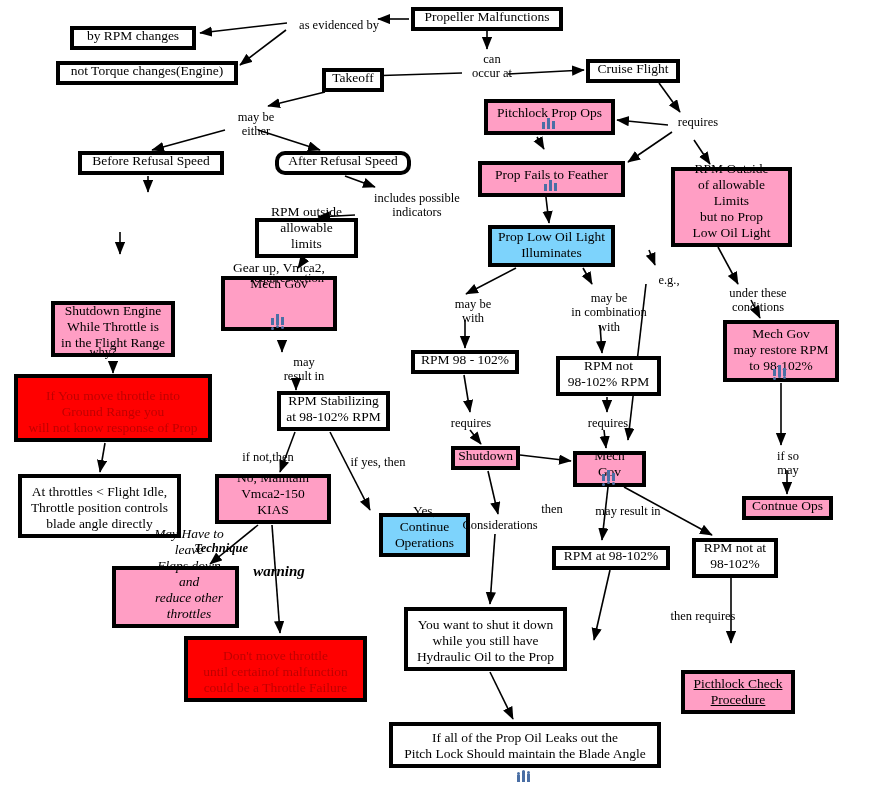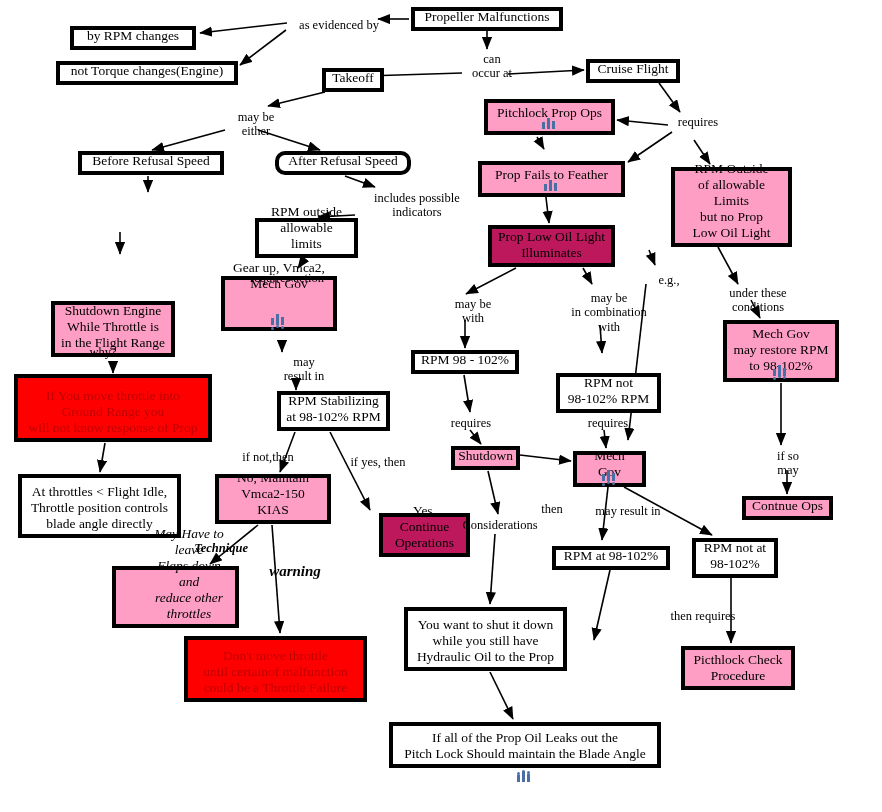--- a/index.html
+++ b/index.html
@@ -4,21 +4,21 @@
 <style>
   html,body{margin:0;padding:0;background:#ffffff;}
   body{width:882px;height:812px;font-family:"Liberation Serif",serif;position:relative;overflow:hidden;}
   #canvas{position:absolute;left:0;top:0;width:882px;height:812px;}
   svg.edges{position:absolute;left:0;top:0;width:882px;height:812px;pointer-events:none;}
   .node{position:absolute;box-sizing:border-box;border:4px solid #000000;background:#ffffff;
         text-align:center;font-size:13.5px;line-height:1.18;color:#000;
         display:flex;flex-direction:column;align-items:center;justify-content:flex-end;
         padding:2px 5px;}
   .node.pink{background:#ff9ec4;}
-  .node.yellow{background:#be185d;}
+  .node.yellow{background:#7dd3fc;}
   .node.red{background:#ff0000;color:#b00000;}
   .node.red span{color:#c00000;}
   .label{position:absolute;font-size:12.5px;color:#000;text-align:center;line-height:1.15;
          background:transparent;}
   .ital{font-style:italic;}
   .boldital{font-weight:bold;font-style:italic;font-size:15px;}
   .node .restag{margin-top:1px;}
   .icon-people{display:inline-block;width:16px;height:12px;position:relative;}
   .icon-people i{position:absolute;bottom:0;width:3px;background:#4a6fa5;display:block;}
   .icon-people i:nth-child(1){left:0;height:7px;}
@@ -184,21 +184,21 @@
     <span>Mech Gov
 may restore RPM
 to 98-102%</span>
     <span class="icon-people restag"><i></i><i></i><i></i><u></u><u></u><u></u></span>
   </div>
 
   <div class="node" style="left:411px;top:350px;width:108px;height:24px;">
     <span>RPM 98 - 102%</span>
   </div>
 
-  <div class="node" style="left:556px;top:373px;width:105px;height:40px;white-space:pre-line;">
+  <div class="node" style="left:556px;top:356px;width:105px;height:40px;white-space:pre-line;">
     <span>RPM not
 98-102% RPM</span>
   </div>
 
   <div class="node red" style="left:14px;top:374px;width:198px;height:68px;white-space:pre-line;">
     <span>If You move throttle into
 Ground Range you
 will not know response of Prop</span>
   </div>
 
@@ -263,21 +263,21 @@
 until certainof malfunction
 could be a Throttle Failure</span>
   </div>
 
   <div class="node" style="left:404px;top:607px;width:163px;height:64px;white-space:pre-line;">
     <span>You want to shut it down
 while you still have
 Hydraulic Oil to the Prop</span>
   </div>
 
-  <div class="node pink" style="left:681px;top:646px;width:114px;height:44px;white-space:pre-line;">
+  <div class="node pink" style="left:681px;top:670px;width:114px;height:44px;white-space:pre-line;text-decoration:underline;">
     <span>Picthlock Check
 Procedure</span>
   </div>
 
   <div class="node" style="left:389px;top:722px;width:272px;height:46px;white-space:pre-line;">
     <span>If all of the Prop Oil Leaks out the
 Pitch Lock Should maintain the Blade Angle</span>
   </div>
   <span class="icon-people" style="position:absolute;left:517px;top:770px;">
       <i></i>
@@ -311,16 +311,16 @@
   <div class="label" style="left:766px;top:449px;width:44px;white-space:pre-line;">if so
 may</div>
   <div class="label" style="left:441px;top:416px;width:60px;white-space:pre-line;">requires</div>
   <div class="label" style="left:578px;top:416px;width:60px;white-space:pre-line;">requires</div>
   <div class="label" style="left:232px;top:450px;width:72px;white-space:pre-line;">if not,then</div>
   <div class="label" style="left:341px;top:455px;width:74px;white-space:pre-line;">if yes, then</div>
   <div class="label" style="left:534px;top:502px;width:36px;white-space:pre-line;">then</div>
   <div class="label" style="left:585px;top:504px;width:86px;white-space:pre-line;">may result in</div>
   <div class="label" style="left:452px;top:518px;width:96px;white-space:pre-line;">Considerations</div>
   <div class="label ital" style="left:174px;top:541px;width:74px;font-style:italic;font-weight:bold;text-align:right;">Technique</div>
-  <div class="label boldital" style="left:254px;top:563px;width:82px;text-align:center;">warning</div>
+  <div class="label boldital" style="left:238px;top:563px;width:82px;text-align:center;">warning</div>
   <div class="label" style="left:658px;top:609px;width:90px;white-space:pre-line;">then requires</div>
 
 </div>
 
 </body></html>

